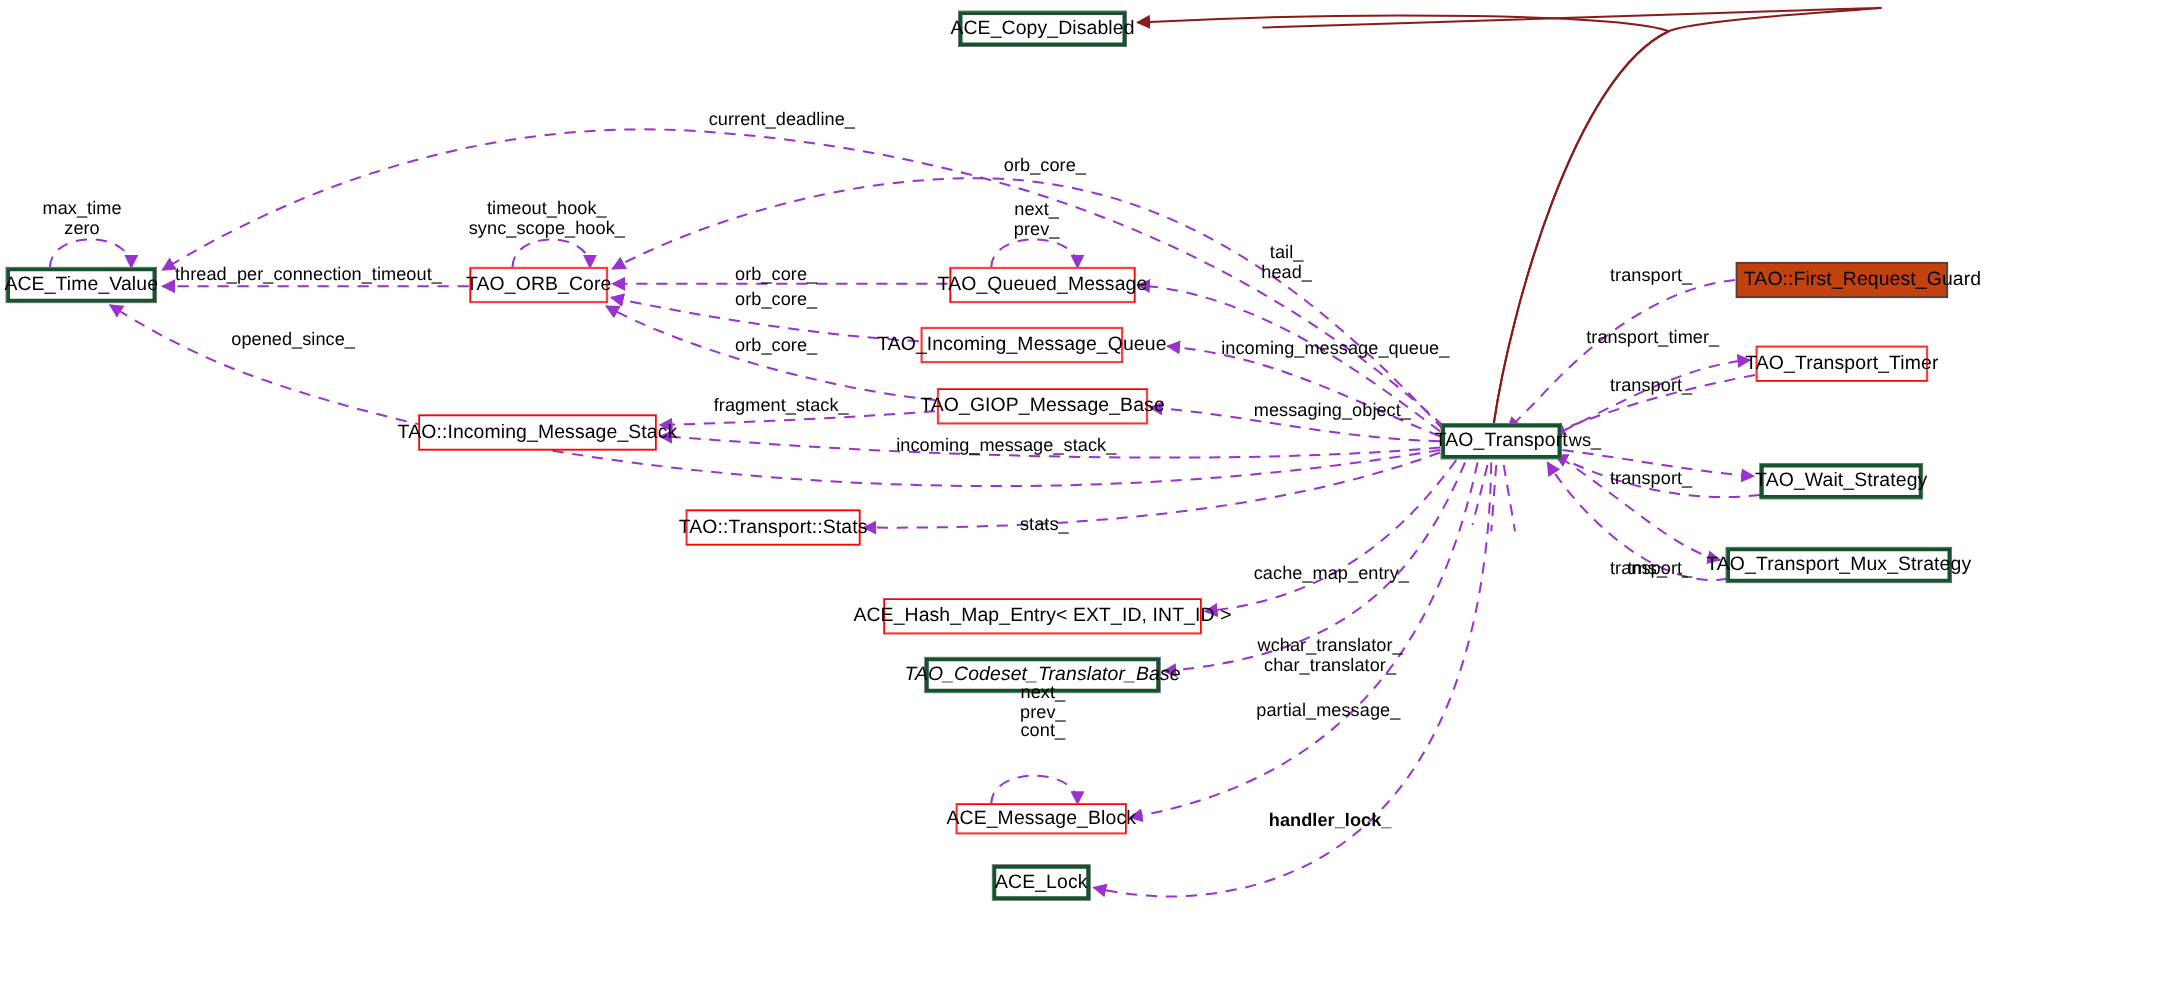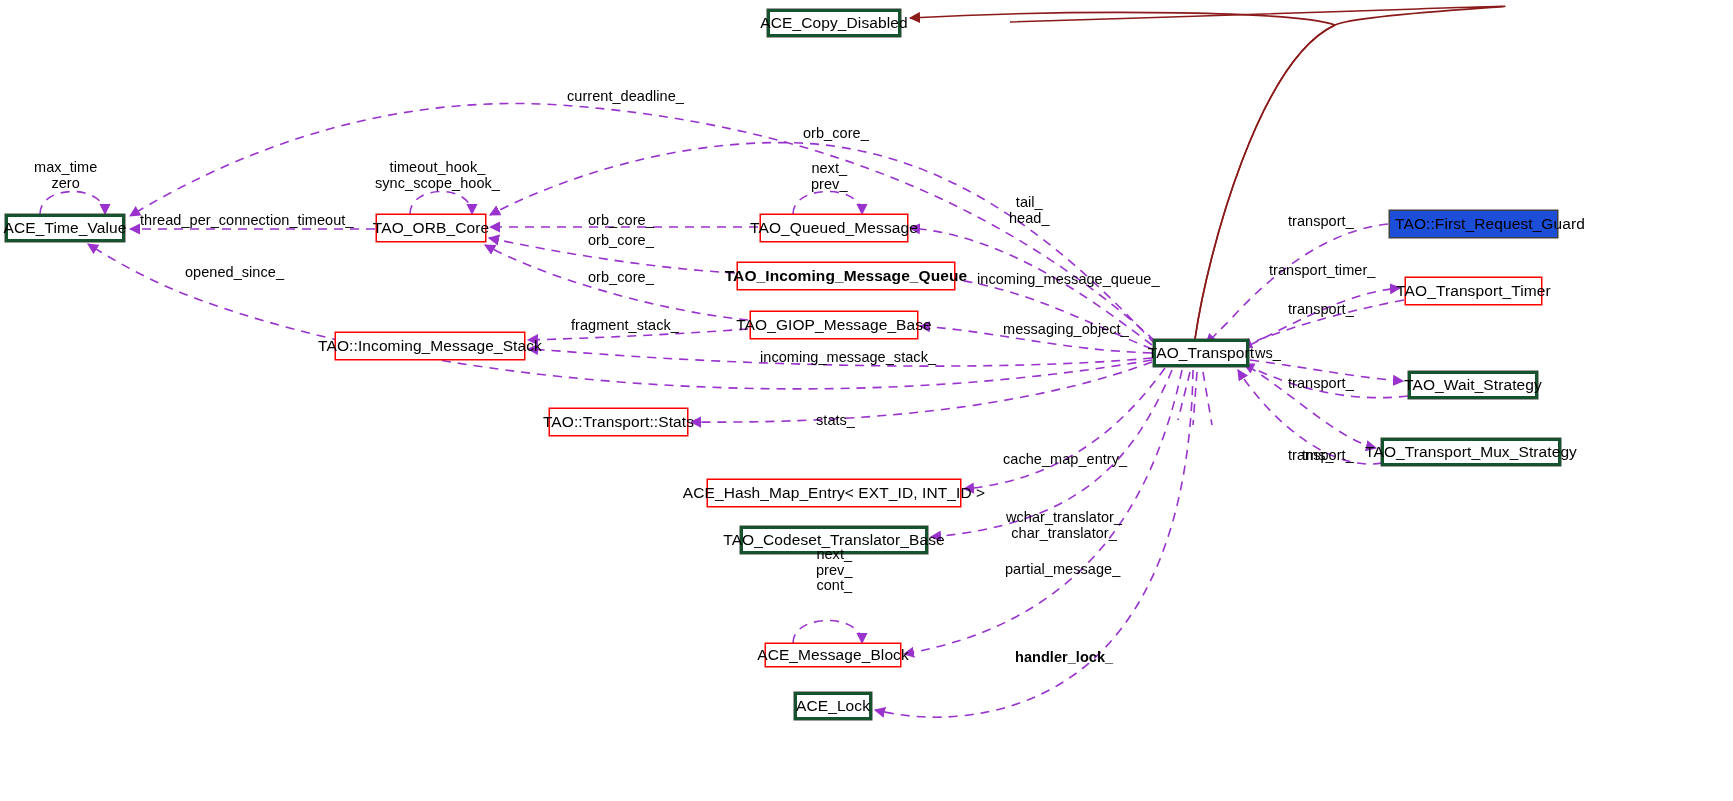--- a/index.html
+++ b/index.html
@@ -40,21 +40,21 @@
   }
   .node.black {
     border: 3px solid #14532d;
     box-shadow: 0 0 0 0.5px #404040;
   }
   .node.red {
     border: 1px solid #ff0000;
     box-shadow: 0 0 0 0.5px #ff0000;
   }
   .node.current {
-    background: #1d4ed8;
+    background: #c2410c;
     border: 1px solid #404040;
     box-shadow: 0 0 0 0.5px #404040;
     padding-left: 42px;
   }
   .edge-label {
     position: absolute;
     font-size: 14.5px;
     color: #000000;
     white-space: pre;
     line-height: 1.07;
@@ -146,26 +146,26 @@
       <path d="M 1197 372 L 1193 425"></path>
       <path d="M 1203 372 L 1212 425"></path>
     </g>
   </svg>
 
   <div id="nodes-layer">
       <div class="node black" style="left: 767px; top: 9px; width: 134px; height: 28px;">ACE_Copy_Disabled</div>
       <div class="node black" style="left: 5px; top: 214px; width: 120px; height: 28px;">ACE_Time_Value</div>
       <div class="node red" style="left: 376px; top: 214px; width: 110px; height: 28px; text-align: right;">TAO_ORB_Core</div>
       <div class="node red" style="left: 760px; top: 214px; width: 148px; height: 28px;">TAO_Queued_Message</div>
-      <div class="node red" style="left: 737px; top: 262px; width: 218px; height: 28px; font-weight: bold;">TAO_Incoming_Message_Queue</div>
+      <div class="node red" style="left: 737px; top: 262px; width: 161px; height: 28px;">TAO_Incoming_Message_Queue</div>
       <div class="node red" style="left: 750px; top: 311px; width: 168px; height: 28px;">TAO_GIOP_Message_Base</div>
       <div class="node red" style="left: 335px; top: 332px; width: 190px; height: 28px;">TAO::Incoming_Message_Stack</div>
       <div class="node red" style="left: 549px; top: 408px; width: 139px; height: 28px;">TAO::Transport::Stats</div>
       <div class="node red" style="left: 707px; top: 479px; width: 254px; height: 28px;">ACE_Hash_Map_Entry&lt; EXT_ID, INT_ID &gt;</div>
-      <div class="node black" style="left: 740px; top: 526px; width: 188px; height: 28px;">TAO_Codeset_Translator_Base</div>
+      <div class="node black" style="left: 740px; top: 526px; width: 188px; height: 28px; font-style: italic;">TAO_Codeset_Translator_Base</div>
       <div class="node red" style="left: 765px; top: 643px; width: 136px; height: 24px;">ACE_Message_Block</div>
       <div class="node black" style="left: 794px; top: 692px; width: 78px; height: 28px;">ACE_Lock</div>
       <div class="node black" style="left: 1153px; top: 339px; width: 96px; height: 28px;">TAO_Transport</div>
       <div class="node current" style="left: 1389px; top: 210px; width: 169px; height: 28px;">TAO::First_Request_Guard</div>
       <div class="node red" style="left: 1405px; top: 277px; width: 137px; height: 28px;">TAO_Transport_Timer</div>
       <div class="node black" style="left: 1408px; top: 371px; width: 130px; height: 28px;">TAO_Wait_Strategy</div>
       <div class="node black" style="left: 1381px; top: 438px; width: 180px; height: 28px;">TAO_Transport_Mux_Strategy</div>
     </div>
   <div id="labels-layer">
       <div class="edge-label" style="left: 567px; top: 89px;">current_deadline_</div>
@@ -182,21 +182,21 @@
       <div class="edge-label" style="left: 140px; top: 213px;">thread_per_connection_timeout_</div>
       <div class="edge-label" style="left: 588px; top: 213px;">orb_core_</div>
       <div class="edge-label" style="left: 588px; top: 233px;">orb_core_</div>
       <div class="edge-label" style="left: 185px; top: 265px;">opened_since_</div>
       <div class="edge-label" style="left: 1269px; top: 263px;">transport_timer_</div>
       <div class="edge-label" style="left: 588px; top: 270px;">orb_core_</div>
       <div class="edge-label" style="left: 977px; top: 272px;">incoming_message_queue_</div>
       <div class="edge-label" style="left: 1288px; top: 302px;">transport_</div>
       <div class="edge-label" style="left: 571px; top: 318px;">fragment_stack_</div>
       <div class="edge-label" style="left: 1003px; top: 322px;">messaging_object_</div>
-      <div class="edge-label" style="left: 760px; top: 350px;">incoming_message_stack_</div>
+      <div class="edge-label" style="left: 717px; top: 350px;">incoming_message_stack_</div>
       <div class="edge-label" style="left: 1255px; top: 346px;">ws_</div>
       <div class="edge-label" style="left: 1288px; top: 376px;">transport_</div>
       <div class="edge-label" style="left: 1302px; top: 404px; margin-top: 44px;">tms_</div>
       <div class="edge-label" style="left: 816px; top: 413px;">stats_</div>
       <div class="edge-label" style="left: 1003px; top: 452px;">cache_map_entry_</div>
       <div class="edge-label" style="left: 1288px; top: 448px;">transport_</div>
       <div class="edge-label center" style="left: 1006px; top: 510px;">wchar_translator_
 char_translator_</div>
       <div class="edge-label" style="left: 1005px; top: 562px;">partial_message_</div>
       <div class="edge-label center" style="left: 816px; top: 547px;">next_

